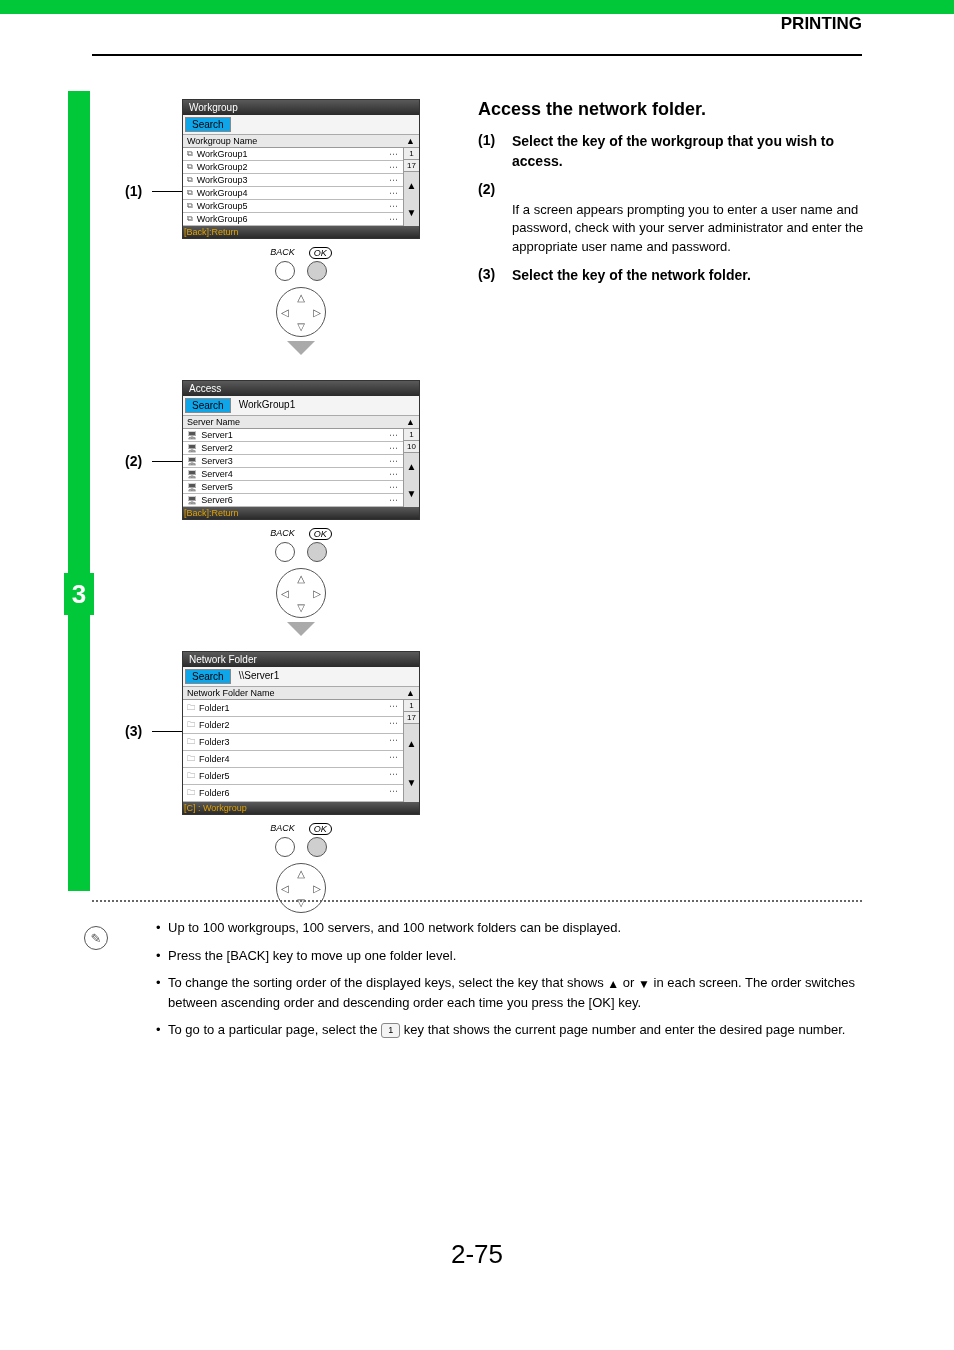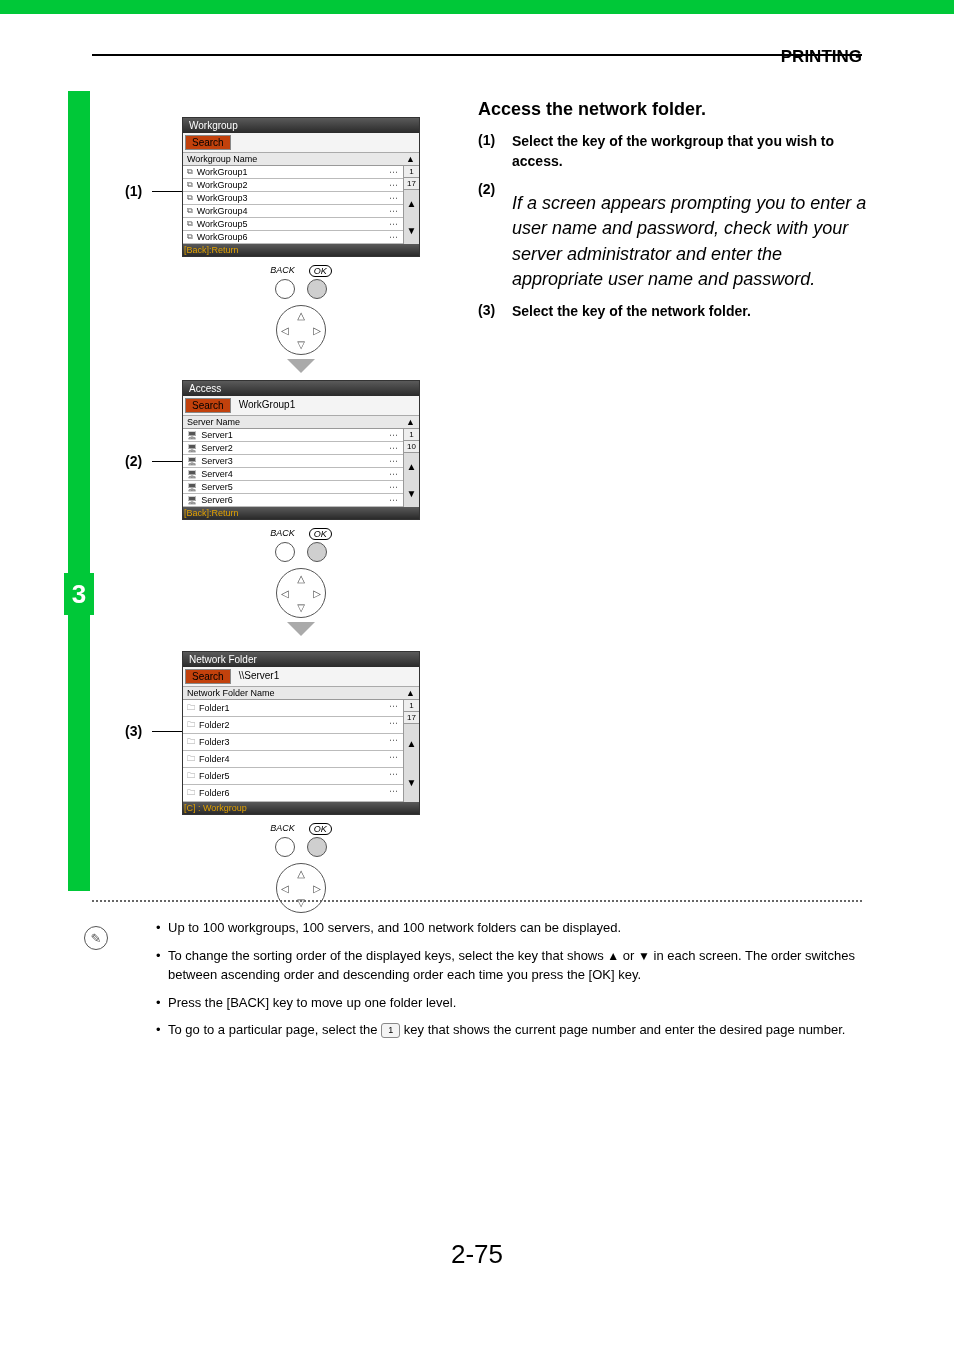--- a/index.html
+++ b/index.html
@@ -11,21 +11,21 @@
     position: relative;
   }
   .green-top {
     position: absolute;
     top: 0; left: 0; right: 0;
     height: 14px;
     background: #00c838;
   }
   .header-area {
     position: absolute;
-    top: 47px;
+    top: 14px;
     right: 92px;
     font-weight: bold;
     font-size: 17px;
   }
   .header-rule {
     position: absolute;
     top: 54px;
     left: 92px;
     right: 92px;
     border-top: 2px solid #000;
@@ -85,25 +85,24 @@
     font-size: 14px;
     min-width: 24px;
   }
   .right-col .step-body {
     flex: 1;
     font-size: 14px;
     line-height: 1.4;
   }
   .right-col .step-body.bold { font-weight: bold; }
   .right-col .substep-note {
-    font-size: 18px;
+    font-size: 13px;
     line-height: 1.4;
-    margin-top: 10px;
+    margin-top: 20px;
     font-weight: normal;
-    font-style: italic;
   }
   
   .panel-block { position: absolute; }
   .panel {
     width: 238px;
     border: 1px solid #333;
     font-size: 10px;
     background: #eee;
   }
   .panel .titlebar {
@@ -114,21 +113,21 @@
   }
   .panel .searchrow {
     display: flex;
     padding: 2px;
     background: #f4f4f4;
     border-bottom: 1px solid #aaa;
   }
   .panel .searchrow .btn {
     border: 1px solid #888;
     padding: 1px 6px;
-    background: #c2410c;
+    background: #0ea5e9;
     font-size: 10px;
     margin-right: 4px;
   }
   .panel .searchrow .path { font-size: 10px; padding: 1px 4px; }
   .panel .colhdr {
     display: flex;
     justify-content: space-between;
     background: #e8e8e8;
     border-bottom: 1px solid #999;
     padding: 1px 4px;
@@ -302,21 +301,21 @@
 <div class="side-green"></div>
 <div class="step-badge">3</div>
 
 <div class="content">
 
   <div class="left-col">
 
     <div class="callout-label" style="top:92px; left:15px">(1)</div>
     <div class="callout-line" style="top:100px; left:42px; width:30px"></div>
 
-    <div class="panel-block" style="top:26px; left:72px">
+    <div class="panel-block" style="top:8px; left:72px">
       <div class="panel">
         <div class="titlebar">Workgroup</div>
         <div class="searchrow">
           <div class="btn">Search</div>
           <div class="path"></div>
         </div>
         <div class="colhdr">
           <span>Workgroup Name</span>
           <span>▲</span>
         </div>
@@ -590,23 +589,23 @@
   </div>
 
 </div>
 
 <div class="dashed-divider" style="top:900px"></div>
 
 <div class="notes-block" style="top:918px">
   <div class="note-icon">✎</div>
   <ul>
     <li>Up to 100 workgroups, 100 servers, and 100 network folders can be displayed.</li>
+    <li>Press the [BACK] key to move up one folder level.</li>
     <li>
       <span>To change the sorting order of the displayed keys, select the key that shows </span><span class="inline-icon">▲</span><span> or </span><span class="inline-icon">▼</span><span> in each screen. The order switches between ascending order and descending order each time you press the [OK] key.</span>
     </li>
-    <li>Press the [BACK] key to move up one folder level.</li>
     <li>
       <span>To go to a particular page, select the </span><span class="page-key">1</span><span> key that shows the current page number and enter the desired page number.</span>
     </li>
   </ul>
 </div>
 
 <div class="page-number">2-75</div>
 
 </body></html>

